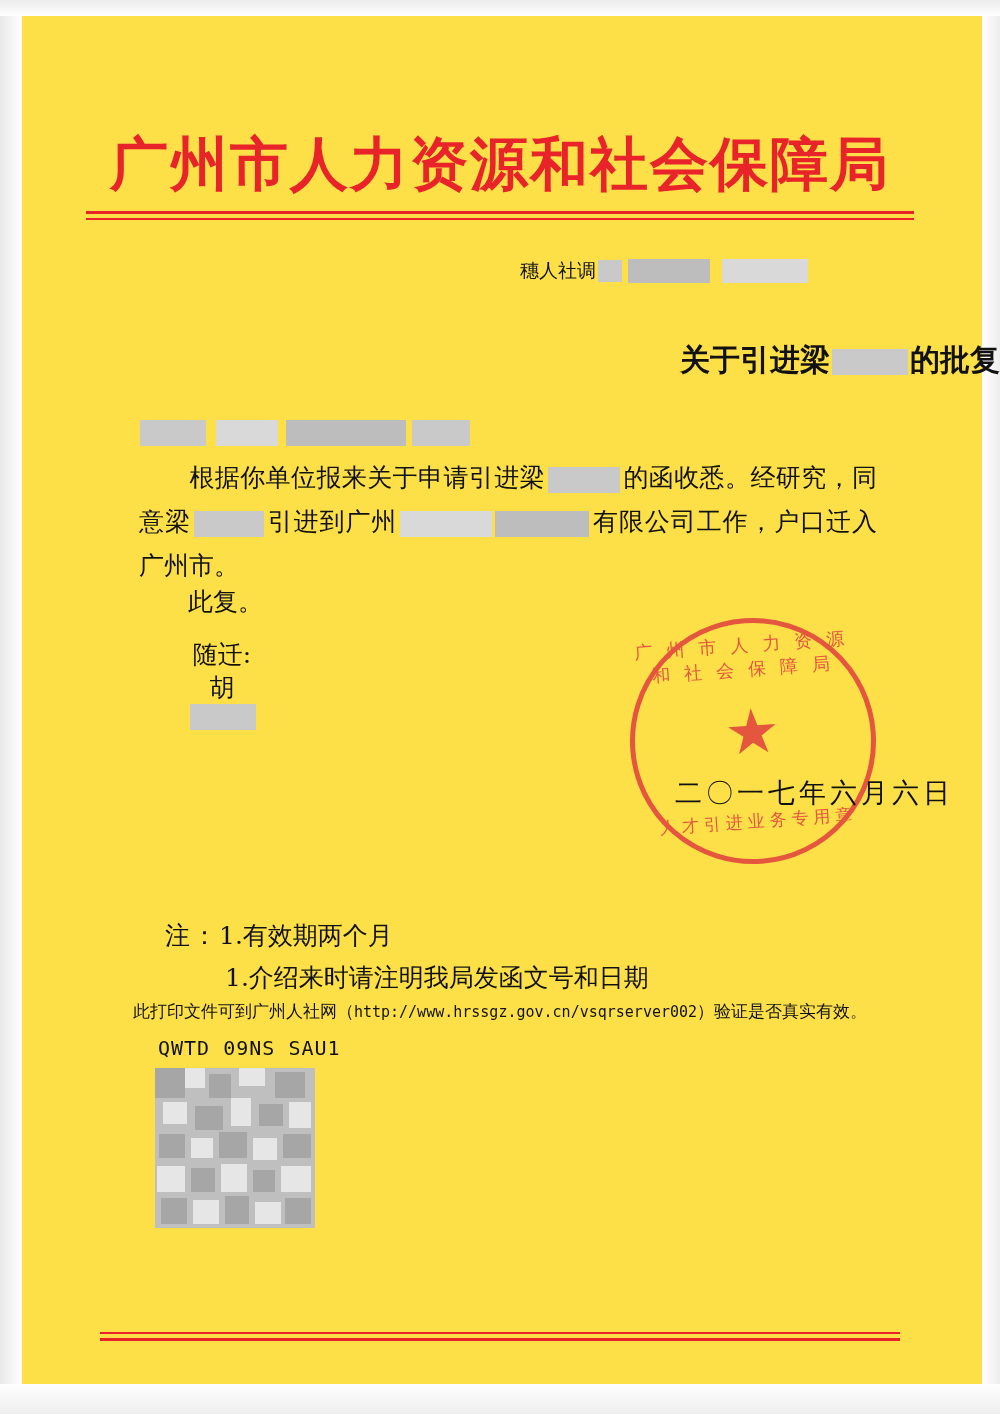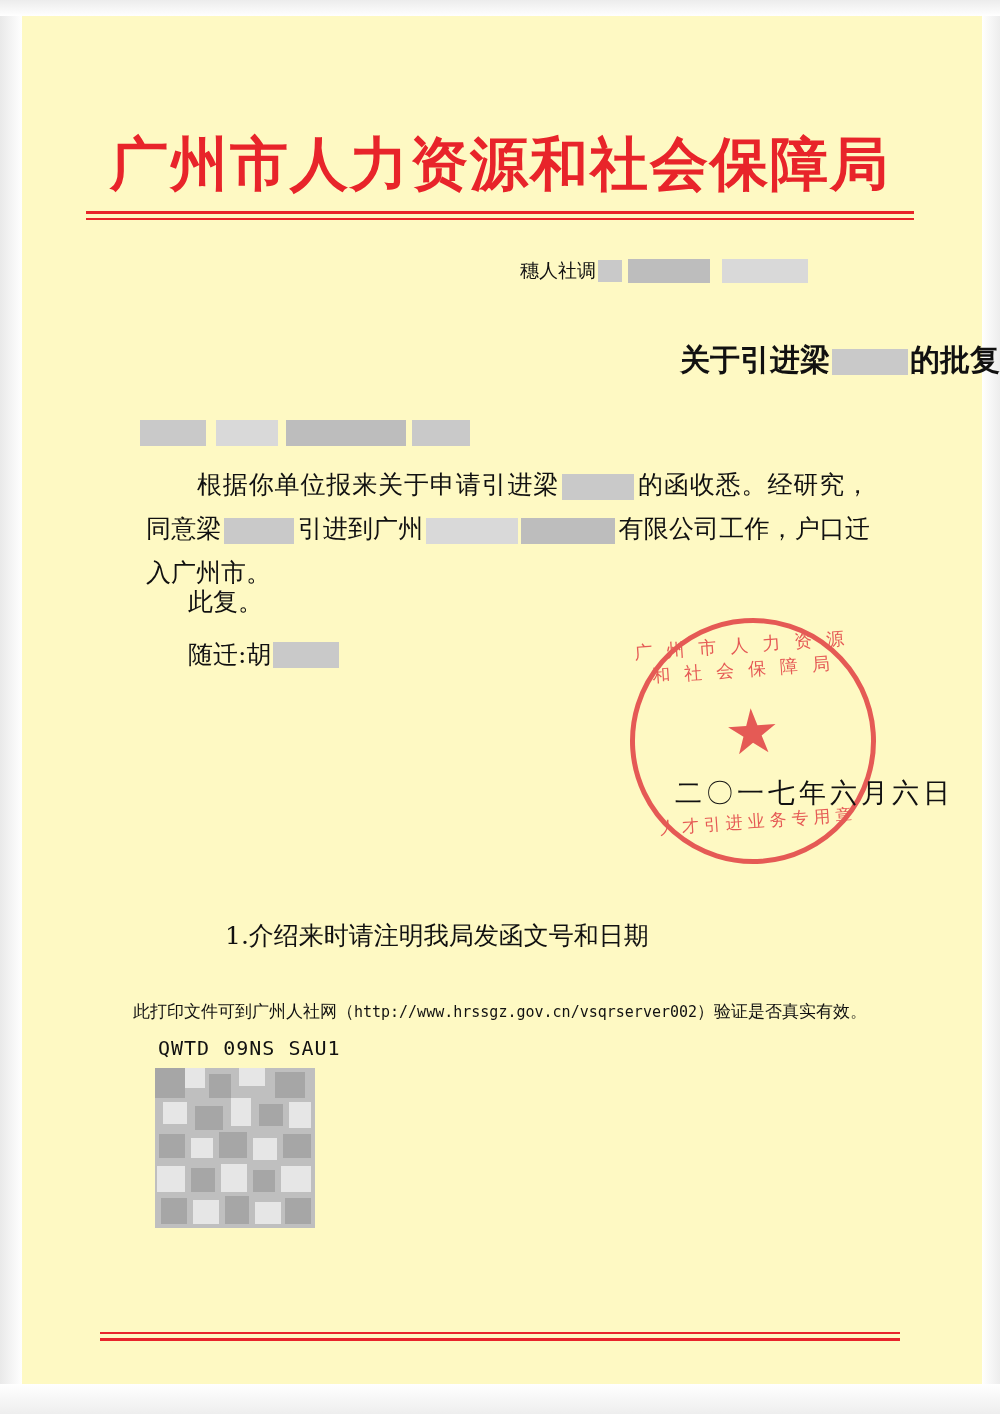--- a/index.html
+++ b/index.html
@@ -7,21 +7,21 @@
     padding: 0;
     background: #ffffff;
   }
   body {
     font-family: "DejaVu Sans", "Liberation Sans", sans-serif;
   }
   .page {
     position: relative;
     width: 1000px;
     height: 1414px;
-    background: #fef9c3;
+    background: #fde047;
     overflow: hidden;
   }
   
   .paper-edge-left {
     position: absolute;
     left: 0; top: 0;
     width: 22px; height: 1414px;
     background: linear-gradient(to right, #e9e9e9, #ffffff);
   }
   .paper-edge-right {
@@ -111,41 +111,42 @@
     position: absolute;
     top: 455px;
     left: 138px;
     width: 740px;
     font-family: "DejaVu Serif", "Liberation Serif", serif;
     font-size: 25px;
     line-height: 44px;
     color: #111;
     text-align: justify;
   }
-  .body-text p { margin: 8px; }
+  .body-text p { margin: 1px; }
   .indent { display: inline-block; width: 50px; }
 
   .closing {
     position: absolute;
     top: 585px;
     left: 188px;
     font-family: "DejaVu Serif", "Liberation Serif", serif;
     font-size: 25px;
     color: #111;
   }
 
   .accompany {
     position: absolute;
     top: 638px;
     left: 188px;
     font-family: "DejaVu Serif", "Liberation Serif", serif;
     font-size: 25px;
     color: #111;
     display: flex;
     align-items: center;
+    flex-direction: column;
   }
 
   
   .redaction {
     display: inline-block;
     background: #c9c9c9;
     vertical-align: middle;
   }
   .redaction.light { background: #d9d9d9; }
   .redaction.dark  { background: #bdbdbd; }
@@ -323,20 +324,23 @@
 
   <div class="seal">
     <div class="seal-star">★</div>
     <div class="seal-arc">广州市人力资源和社会保障局</div>
     <div class="seal-bottom">人才引进业务专用章</div>
   </div>
 
   <div class="sign-date">二〇一七年六月六日</div>
 
   <div class="notes">
+    <div class="note-line">
+      <span class="note-label">注：</span><span>1.有效期两个月</span>
+    </div>
     <div class="note-line" style="padding-left:60px;">
       <span>1.介绍来时请注明我局发函文号和日期</span>
     </div>
   </div>
 
   <div class="verify-line">
     <span>此打印文件可到广州人社网（</span><span class="url">http://www.hrssgz.gov.cn/vsqrserver002</span><span>）验证是否真实有效。</span>
   </div>
 
   <div class="code-text">QWTD 09NS SAU1</div>

